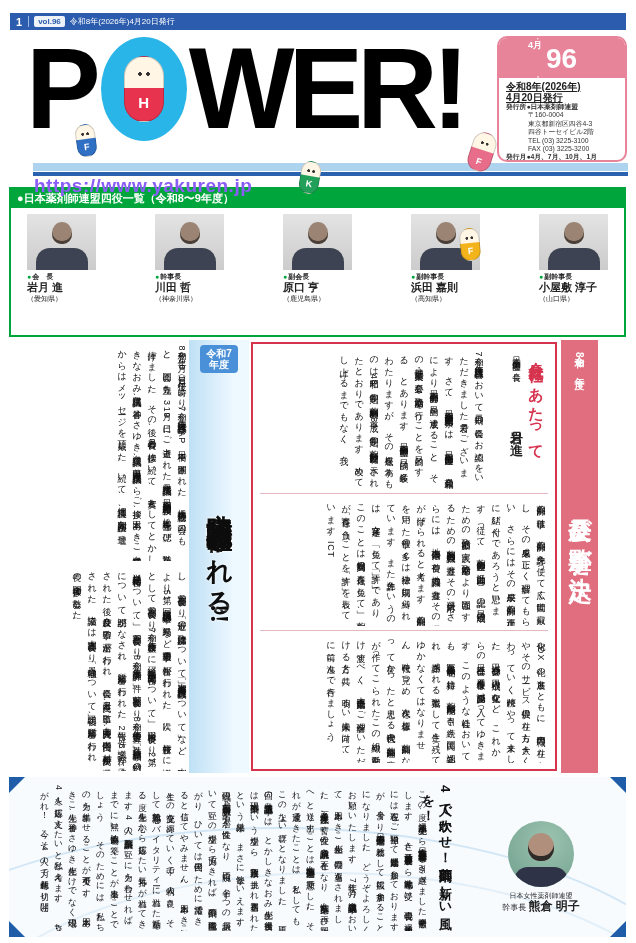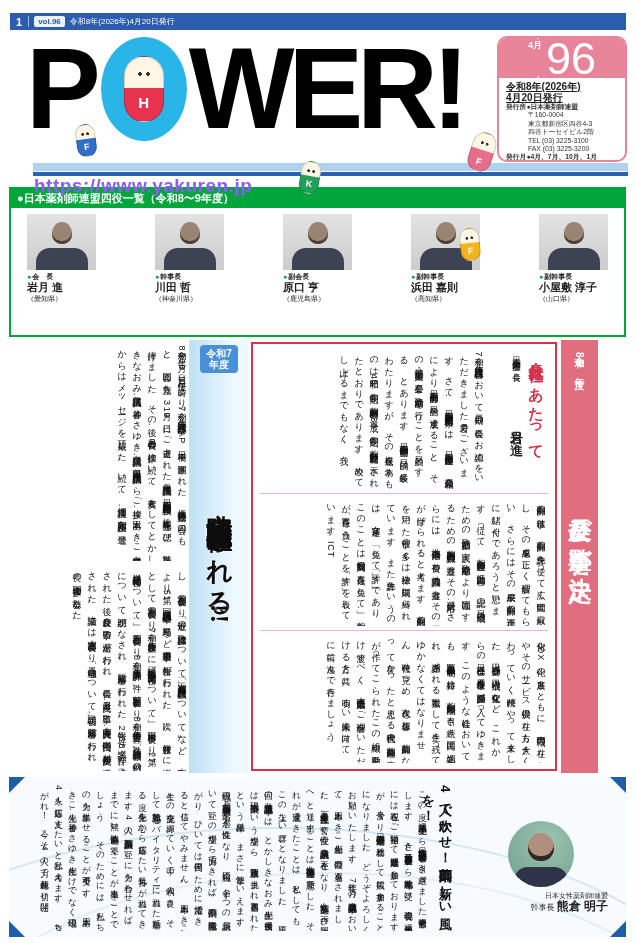--- a/index.html
+++ b/index.html
@@ -52,21 +52,21 @@
 
   
   .issue { left:497px; top:36px; width:130px; height:126px; background:#fff;
     border:2px solid #e8849a; border-radius:10px; overflow:hidden; z-index:2; }
   .issue-head { background:#e8849a; color:#fff; height:40px; display:flex;
     align-items:center; padding:0 7px 0 14px; }
   .ih-left { display:flex; flex-direction:column; align-items:flex-end; margin-right:4px; }
   .ih-year { font-size:9px; font-weight:bold; line-height:10px; }
   .ih-month{ font-size:9px; font-weight:bold; line-height:10px; }
   .ih-vol  { font-size:10px; font-weight:normal; line-height:11px;margin-top:25px; }
-  .ih-num  { font-size:45px; font-weight:400; line-height:33px; }
+  .ih-num  { font-size:28px; font-weight:700; line-height:33px; }
   .issue-body { padding:3px 5px 0 7px; }
   .ib-date { font-size:10px; font-weight:bold; line-height:11px;text-decoration:underline; }
   .ib-small { font-size:6.8px; line-height:8.4px; color:#333; }
   .ib-small.b { font-weight:bold; }
   .ib-ind { padding-left:22px; }
 
   
   .officers { left:9px; top:187px; width:617px; height:150px; border:2px solid #00a63c;
     background:#fff; }
   .off-head { background:#00a63c; color:#fff; font-weight:bold; font-size:11px;
@@ -134,21 +134,21 @@
   .wave.w2 { width:760px; height:360px; left:-60px; top:95px; border-color:#e2eff9; }
   .wd-title { position:absolute; right:34px; top:8px; font-family:"Liberation Serif","DejaVu Serif",serif;
     font-weight:900; font-style:italic; font-size:28px; color:#1c3f94; letter-spacing:3px; }
   .wd-photo { position:absolute; right:52px; top:44px; width:66px; height:66px;
     border-radius:50%; overflow:hidden; background:radial-gradient(circle at 60% 30%,#9cc3b0,#6f9f8d); }
   .wd-photo::before { content:''; position:absolute; top:12px; left:50%; width:26px;
     height:28px; transform:translateX(-50%); border-radius:50% 50% 46% 46%;
     background:#b08f7d; box-shadow:0 -5px 0 0 #2e2a28 inset; }
   .wd-photo::after { content:''; position:absolute; bottom:-6px; left:50%; width:54px;
     height:26px; transform:translateX(-50%); border-radius:14px 14px 0 0; background:#2f3348; }
-  .wd-cap { position:absolute; right:18px; top:114px; width:134px; text-align:right; }
+  .wd-cap { position:absolute; right:18px; top:114px; width:134px; text-align:center; }
   .wd-cap-org { font-size:7px; line-height:9px; color:#222; }
   .wd-cap-name { font-size:8px; line-height:12px; color:#222; }
   .wd-cap-name b { font-size:12px; font-weight:bold; }
   .wd-head { position:absolute; right:172px; top:8px; height:146px; font-size:13px;
     font-weight:bold; line-height:17px; letter-spacing:1px; color:#111; overflow:hidden; }
   .wd-body { position:absolute; left:14px; top:8px; right:196px; height:146px;
     font-size:8.6px; line-height:14px; letter-spacing:.6px; color:#111; overflow:hidden; }
 </style>
 </head>
 <body>

